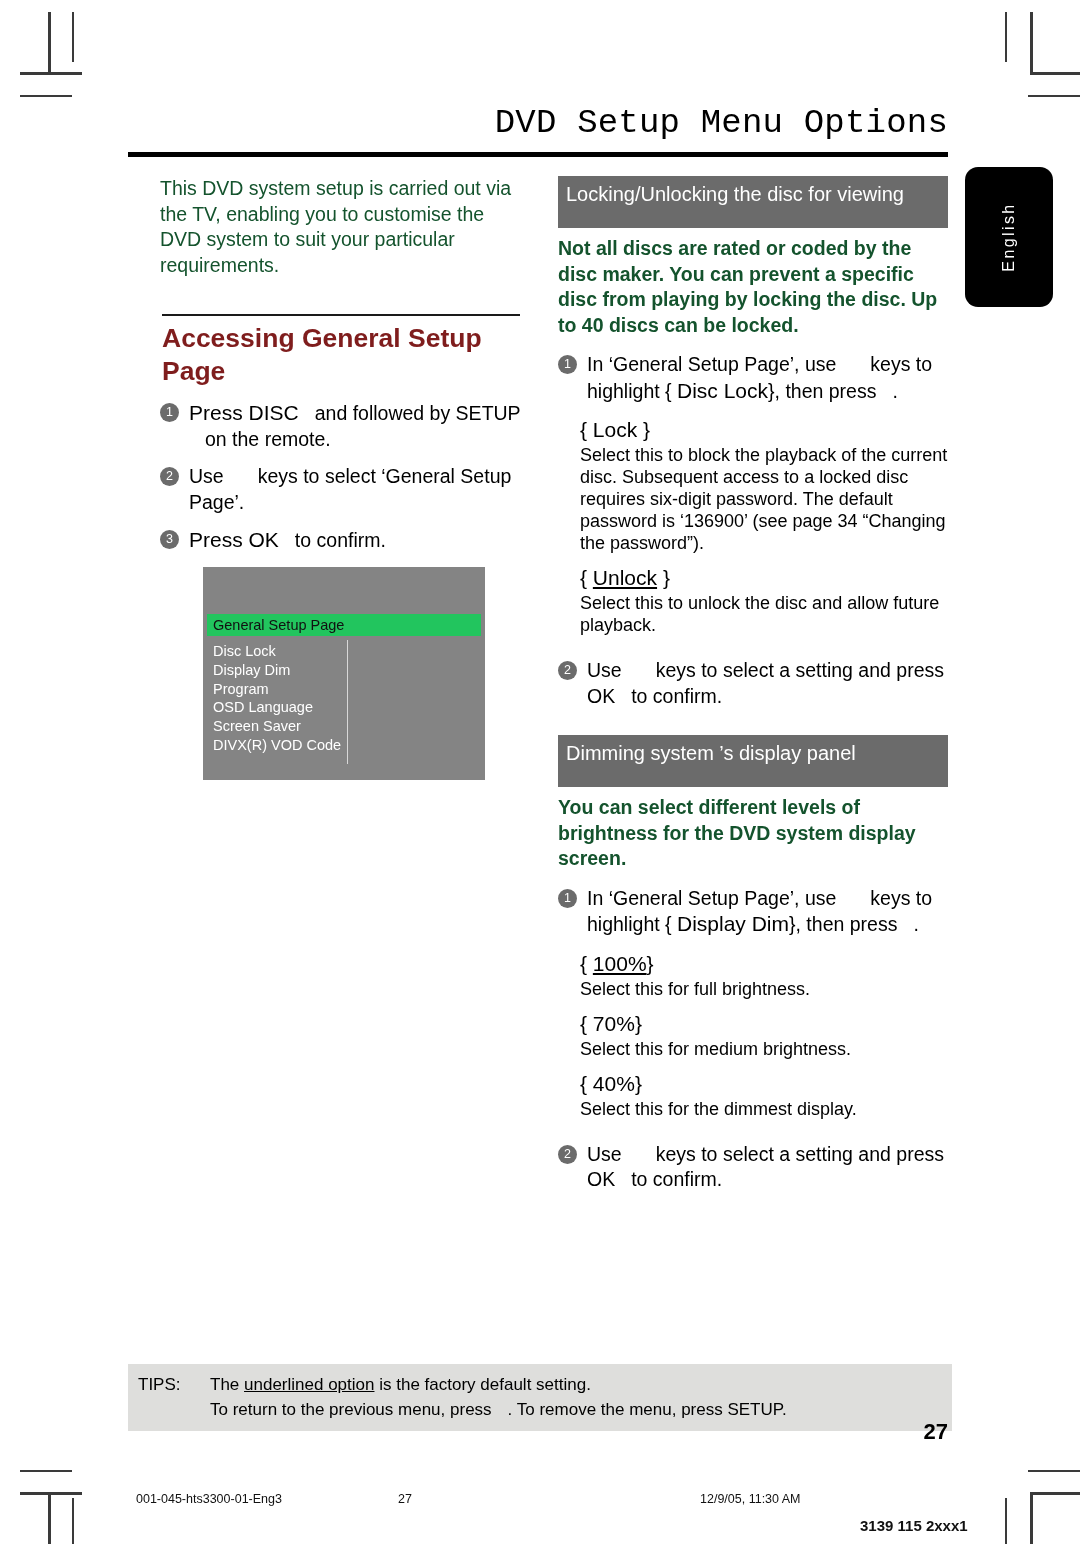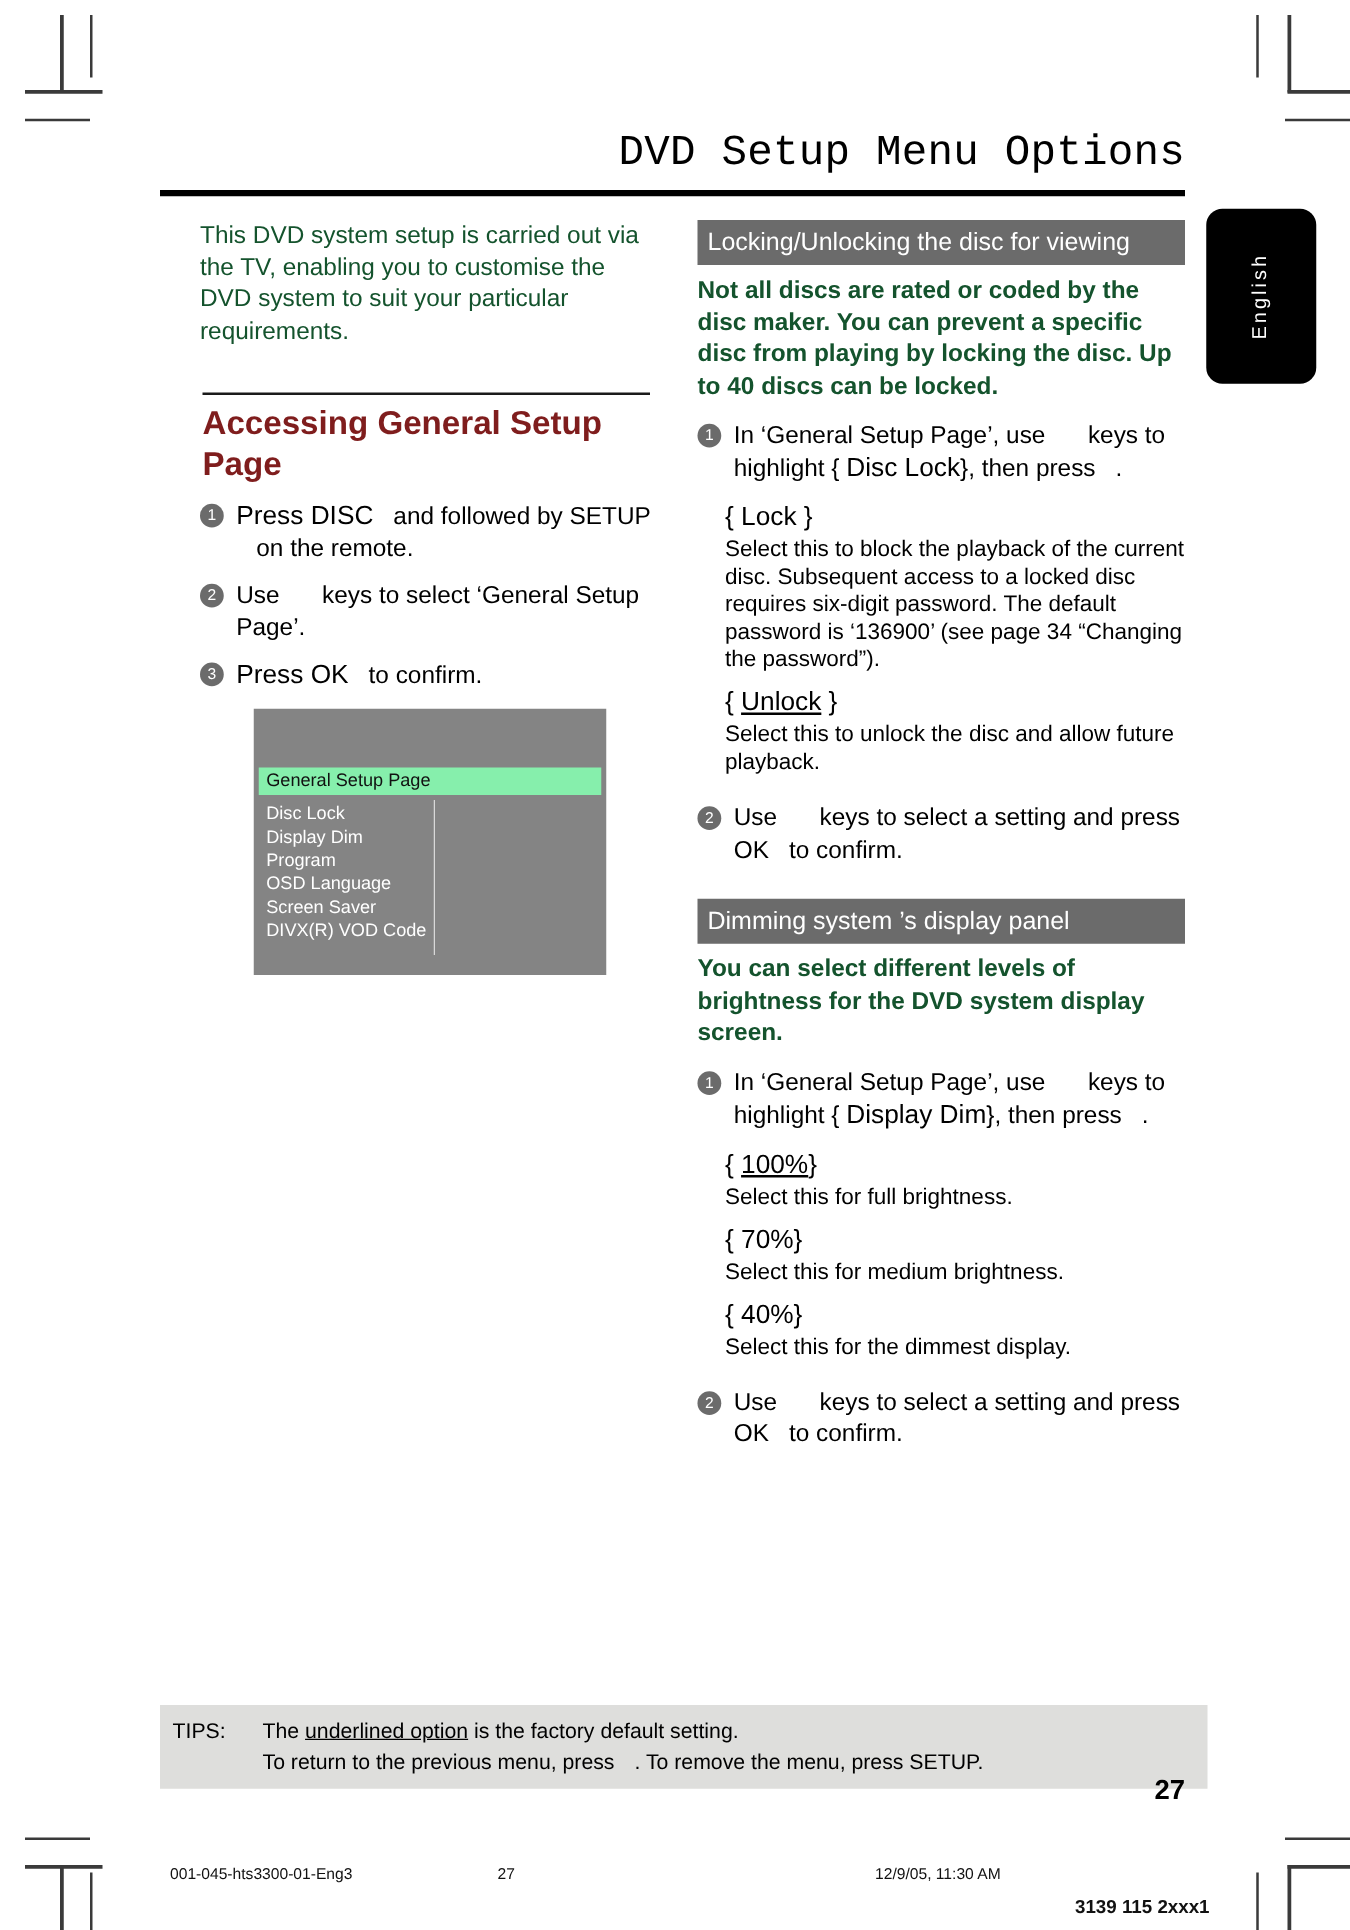--- a/index.html
+++ b/index.html
@@ -112,21 +112,21 @@
     width: 282px;
     height: 213px;
     background: #848484;
   }
   .osd-title {
     position: absolute;
     left: 4px;
     top: 47px;
     width: 274px;
     height: 22px;
-    background: #86efac;
+    background: #22c55e;
     color: #111;
     font-size: 14.5px;
     line-height: 22px;
     padding-left: 6px;
     box-sizing: border-box;
     font-family: "Liberation Sans", sans-serif;
   }
   .osd-divider {
     position: absolute;
     left: 144px;
@@ -147,21 +147,21 @@
     color: #ffffff;
     white-space: nowrap;
   }
 
   
   .banner {
     background: #6b6b6b;
     color: #ffffff;
     font-size: 20px;
     line-height: 27px;
-    padding: 5px 0 4px 8px;
+    padding: 5px 0 20px 8px;
     width: 390px;
     box-sizing: border-box;
     margin: 0 0 8px 0;
   }
 
   .opt {
     font-size: 21px;
     line-height: 27px;
     margin: 10px 0 1px 22px;
   }
@@ -194,21 +194,21 @@
     white-space: nowrap;
   }
 
   
   .tips {
     position: absolute;
     left: 128px;
     top: 1364px;
     width: 820px;
     background: #dededc;
-    padding: 8px 18px 9px 0;
+    padding: 8px 4px 9px 0;
   }
   .tips-row {
     position: relative;
     font-size: 17px;
     line-height: 25px;
     padding-left: 10px;
   }
   .tips-label {
     display: inline-block;
     width: 72px;

